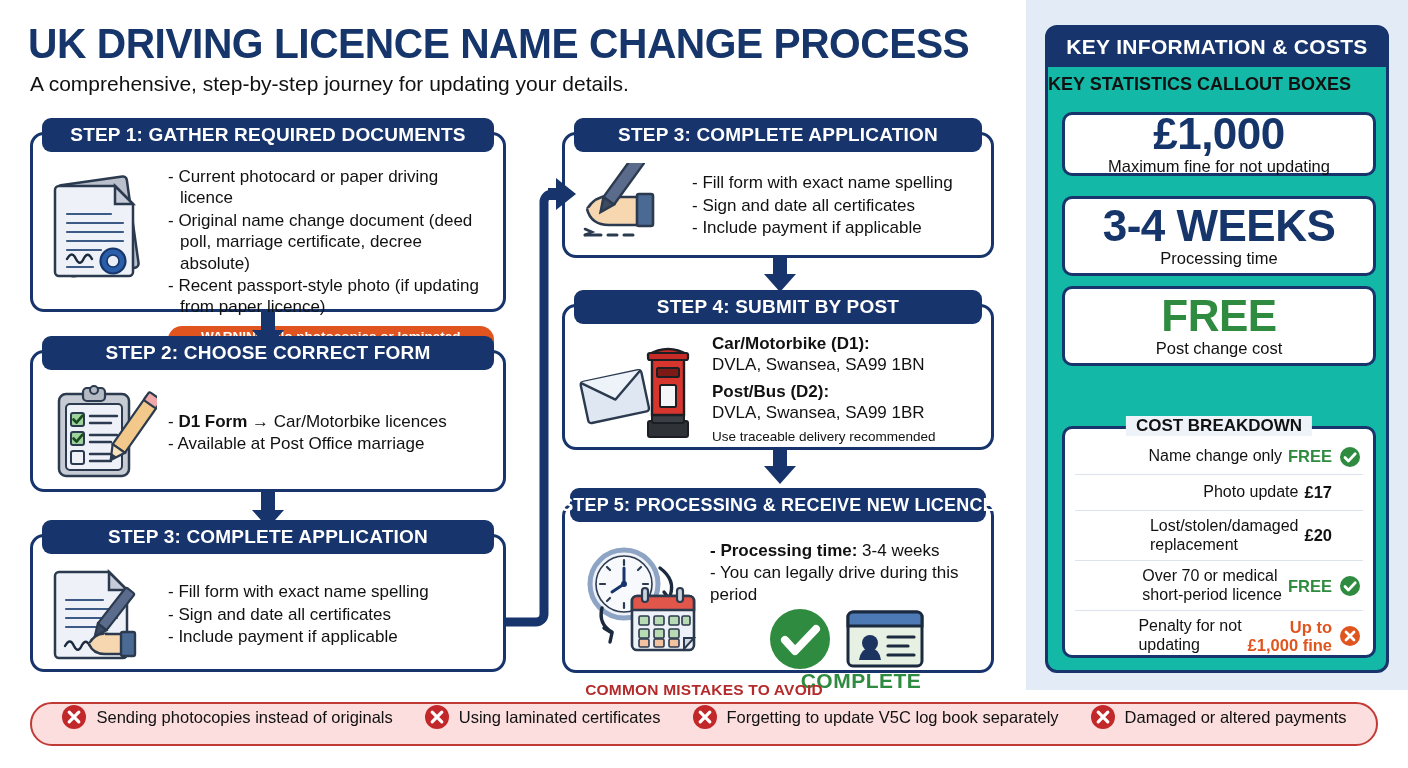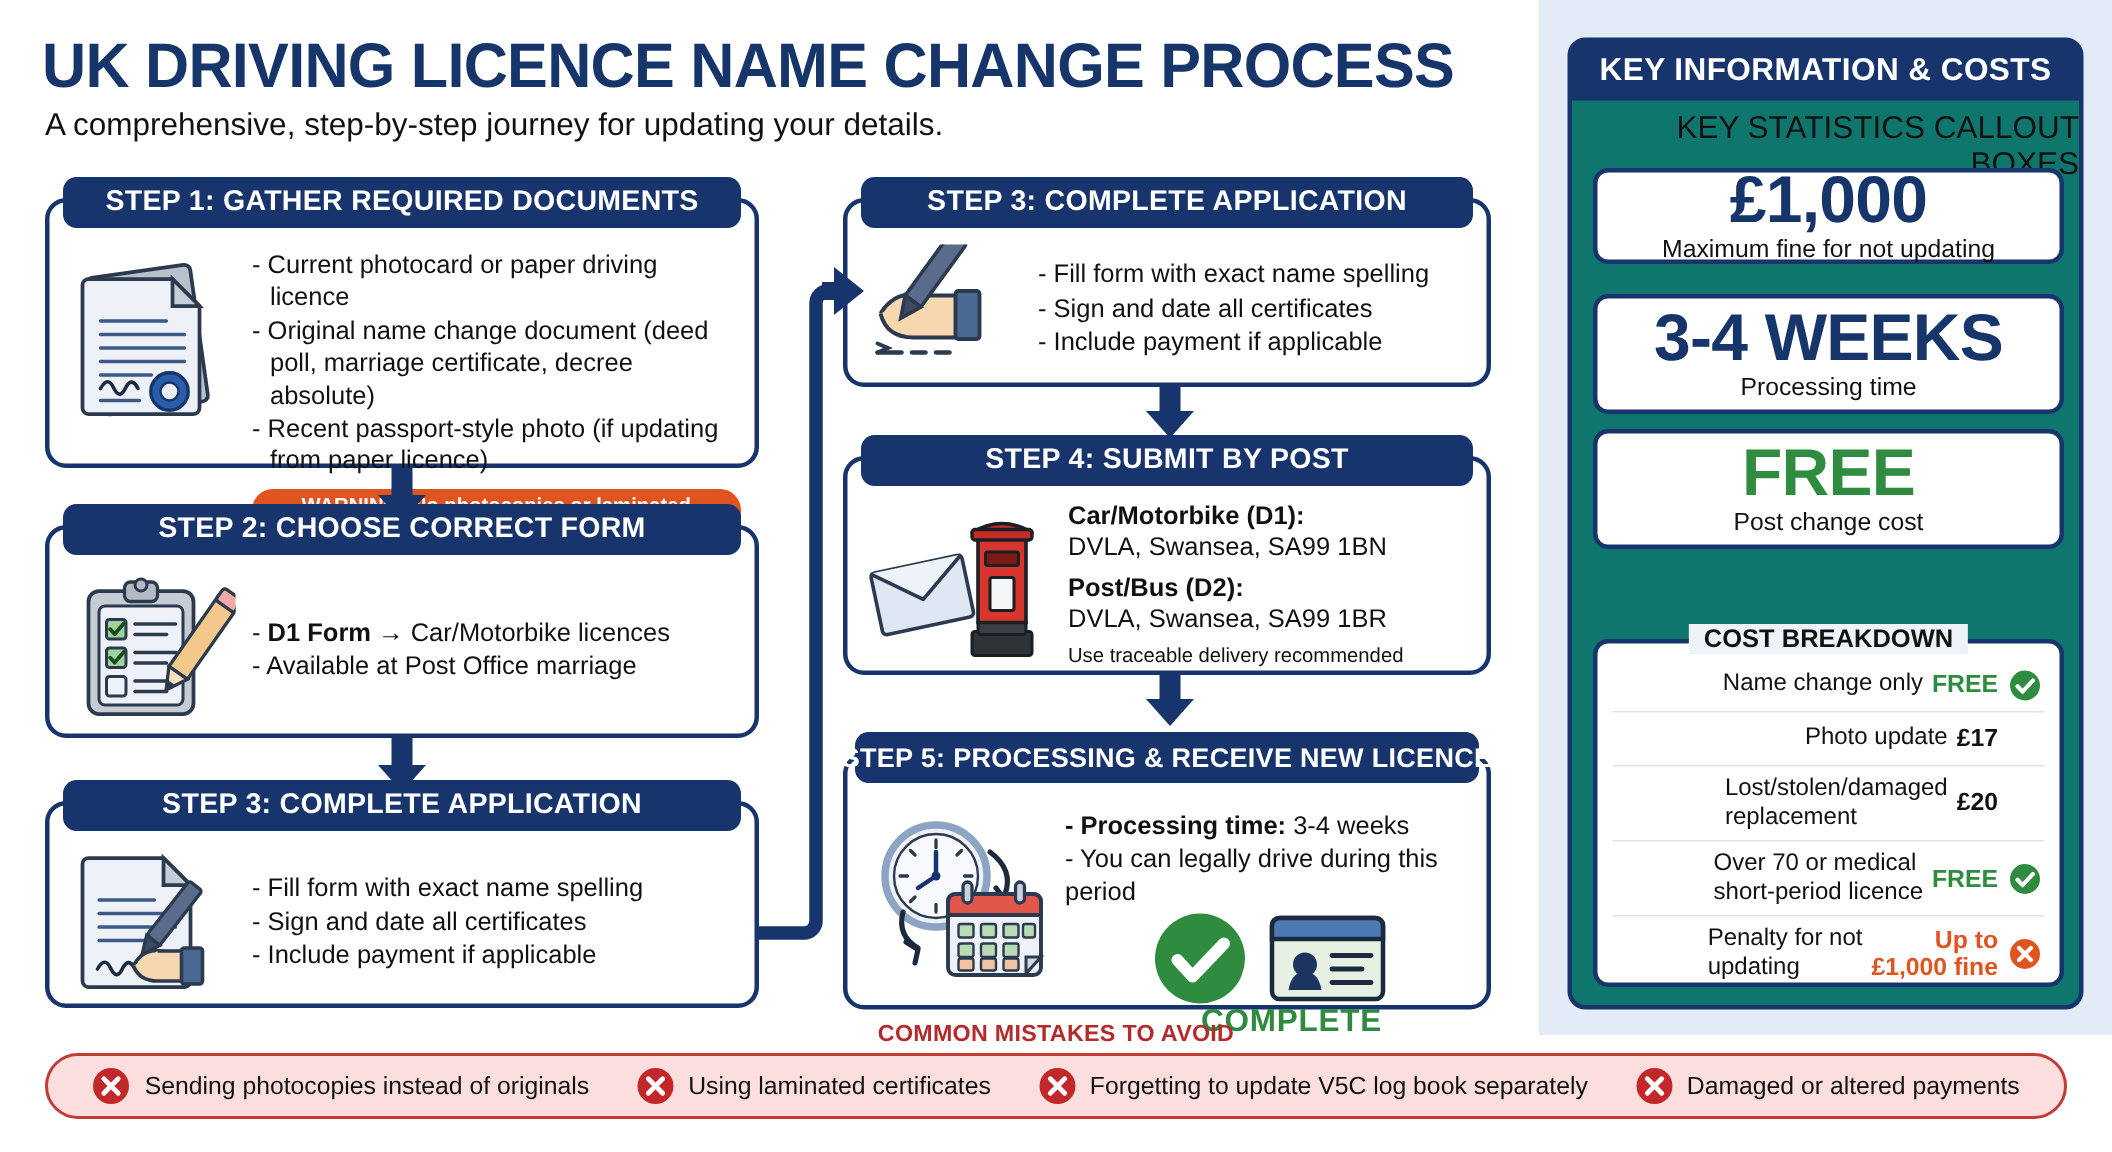--- a/index.html
+++ b/index.html
@@ -78,31 +78,31 @@
     display:flex; align-items:center; justify-content:center; gap: 14px; margin-top: 2px;
   }
   .complete-label {
     text-align:center; color:#2f8b3f; font-size: 21px; font-weight: 700;
     letter-spacing: .5px; margin-top: -2px; padding-left: 30px;
   }
 
   
   .kp-card {
     position: absolute; left: 1045px; top: 25px; width: 344px; height: 648px;
-    border: 3px solid #17356c; border-radius: 12px; background: #0f766e;
+    border: 3px solid #17356c; border-radius: 12px; background: #14b8a6;
   }
   .kp-head {
     position: absolute; left: -1px; right: -1px; top: -1px; height: 40px;
     background: #17356c; border-radius: 9px 9px 0 0;
     display:flex; align-items:center; justify-content:center;
     color: #fff; font-size: 21px; font-weight: 700; letter-spacing: .3px;
   }
   .kp-sub {
     position:absolute; left:0; right:0; top: 46px;
-    text-align:right; font-size: 21px; font-weight: 400; color:#111;
+    text-align:left; font-size: 18px; font-weight: 700; color:#111;
   }
   .stat-box {
     position:absolute; left: 14px; width: 314px;
     border: 3px solid #17356c; border-radius: 10px; background: #fff;
     display:flex; flex-direction:column; align-items:center; justify-content:center;
   }
   .stat-value { font-size: 44px; font-weight: 700; line-height: 1.02; letter-spacing: -0.5px; }
   .stat-value.navy { color:#16356b; }
   .stat-value.green { color:#2f8b3f; }
   .stat-label { font-size: 16.5px; color:#111; margin-top: 1px; }
@@ -131,21 +131,21 @@
 
   
   .mistakes-title {
     position:absolute; left: 0; right: 0; top: 681px;
     text-align: center; color: #b42b2b; font-size: 15.5px; font-weight: 700;
     letter-spacing: .2px;
   }
   .mistakes-bar {
     position:absolute; left: 30px; top: 702px; width: 1348px; height: 44px;
     background: #fbdedd; border: 2.5px solid #c23a35; border-radius: 22px;
-    display:flex; align-items:center; justify-content: space-around; padding: 0 14px;
+    display:flex; align-items:flex-start; justify-content: space-around; padding: 0 14px;
   }
   .mistake-item { display:flex; align-items:center; gap: 9px; }
   .mistake-text { font-size: 16.5px; color:#111; white-space: nowrap; }
 
   svg { display:block; }
 </style>
 </head>
 <body>
 
 <div id="root">

